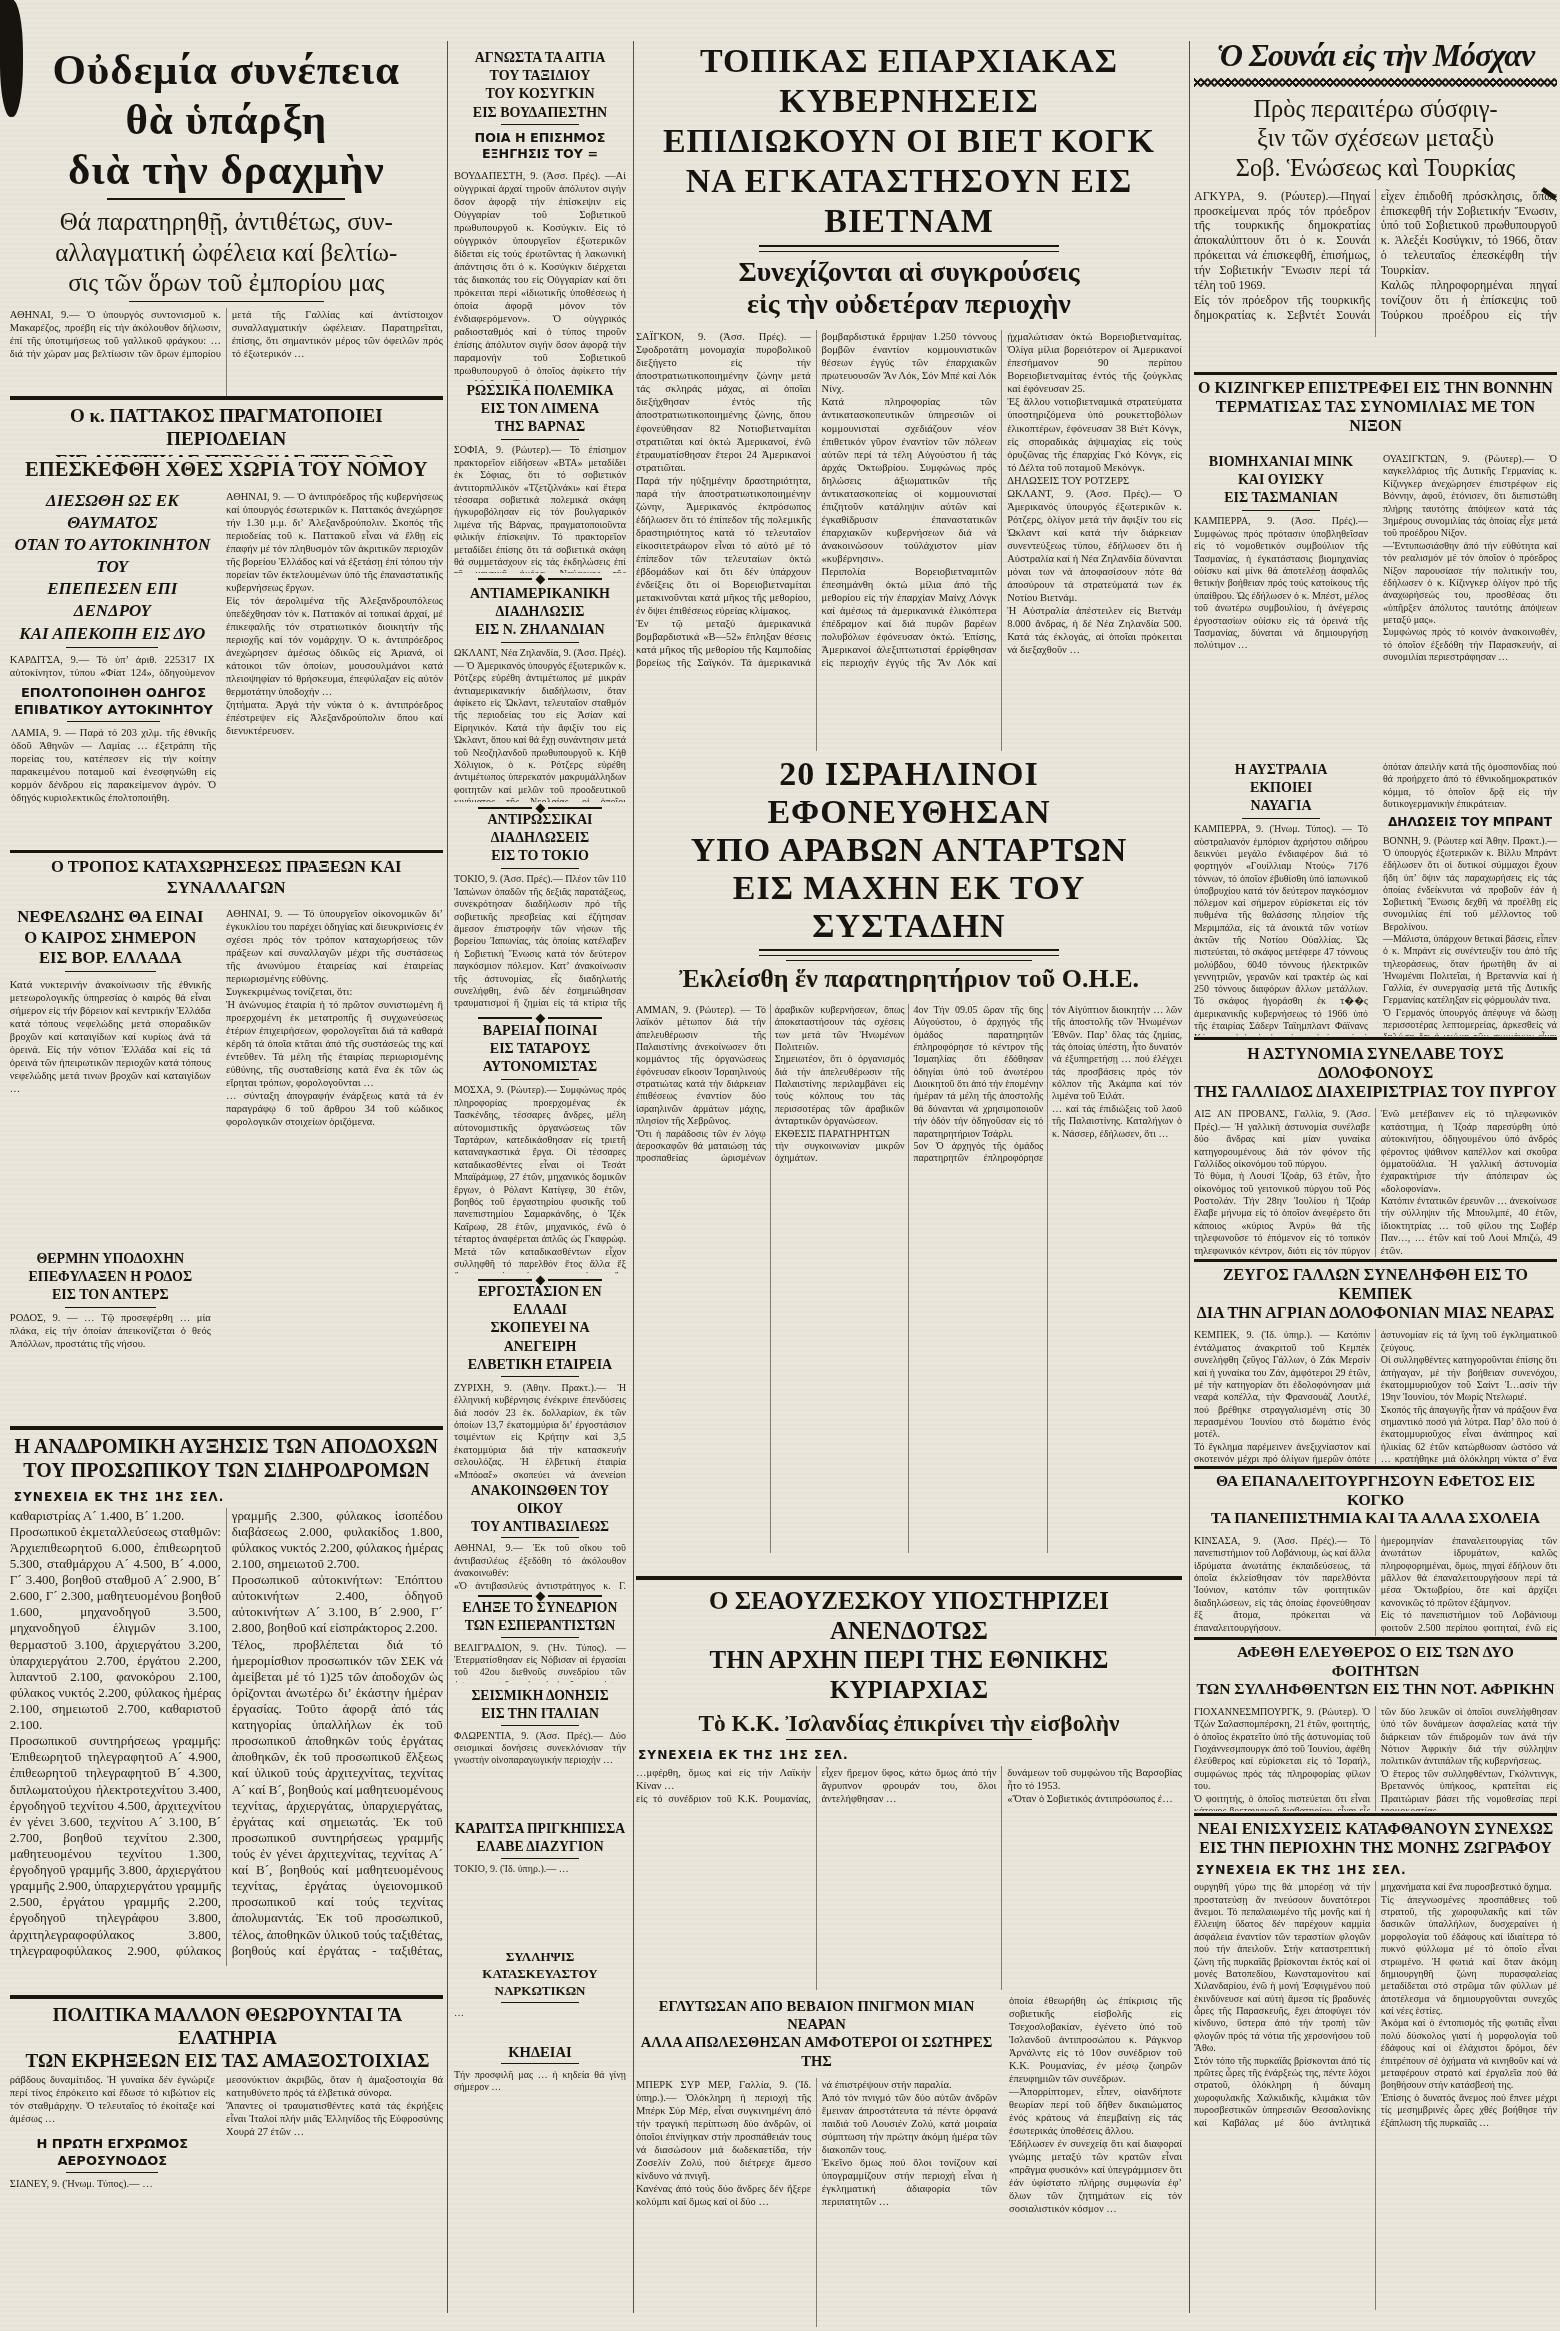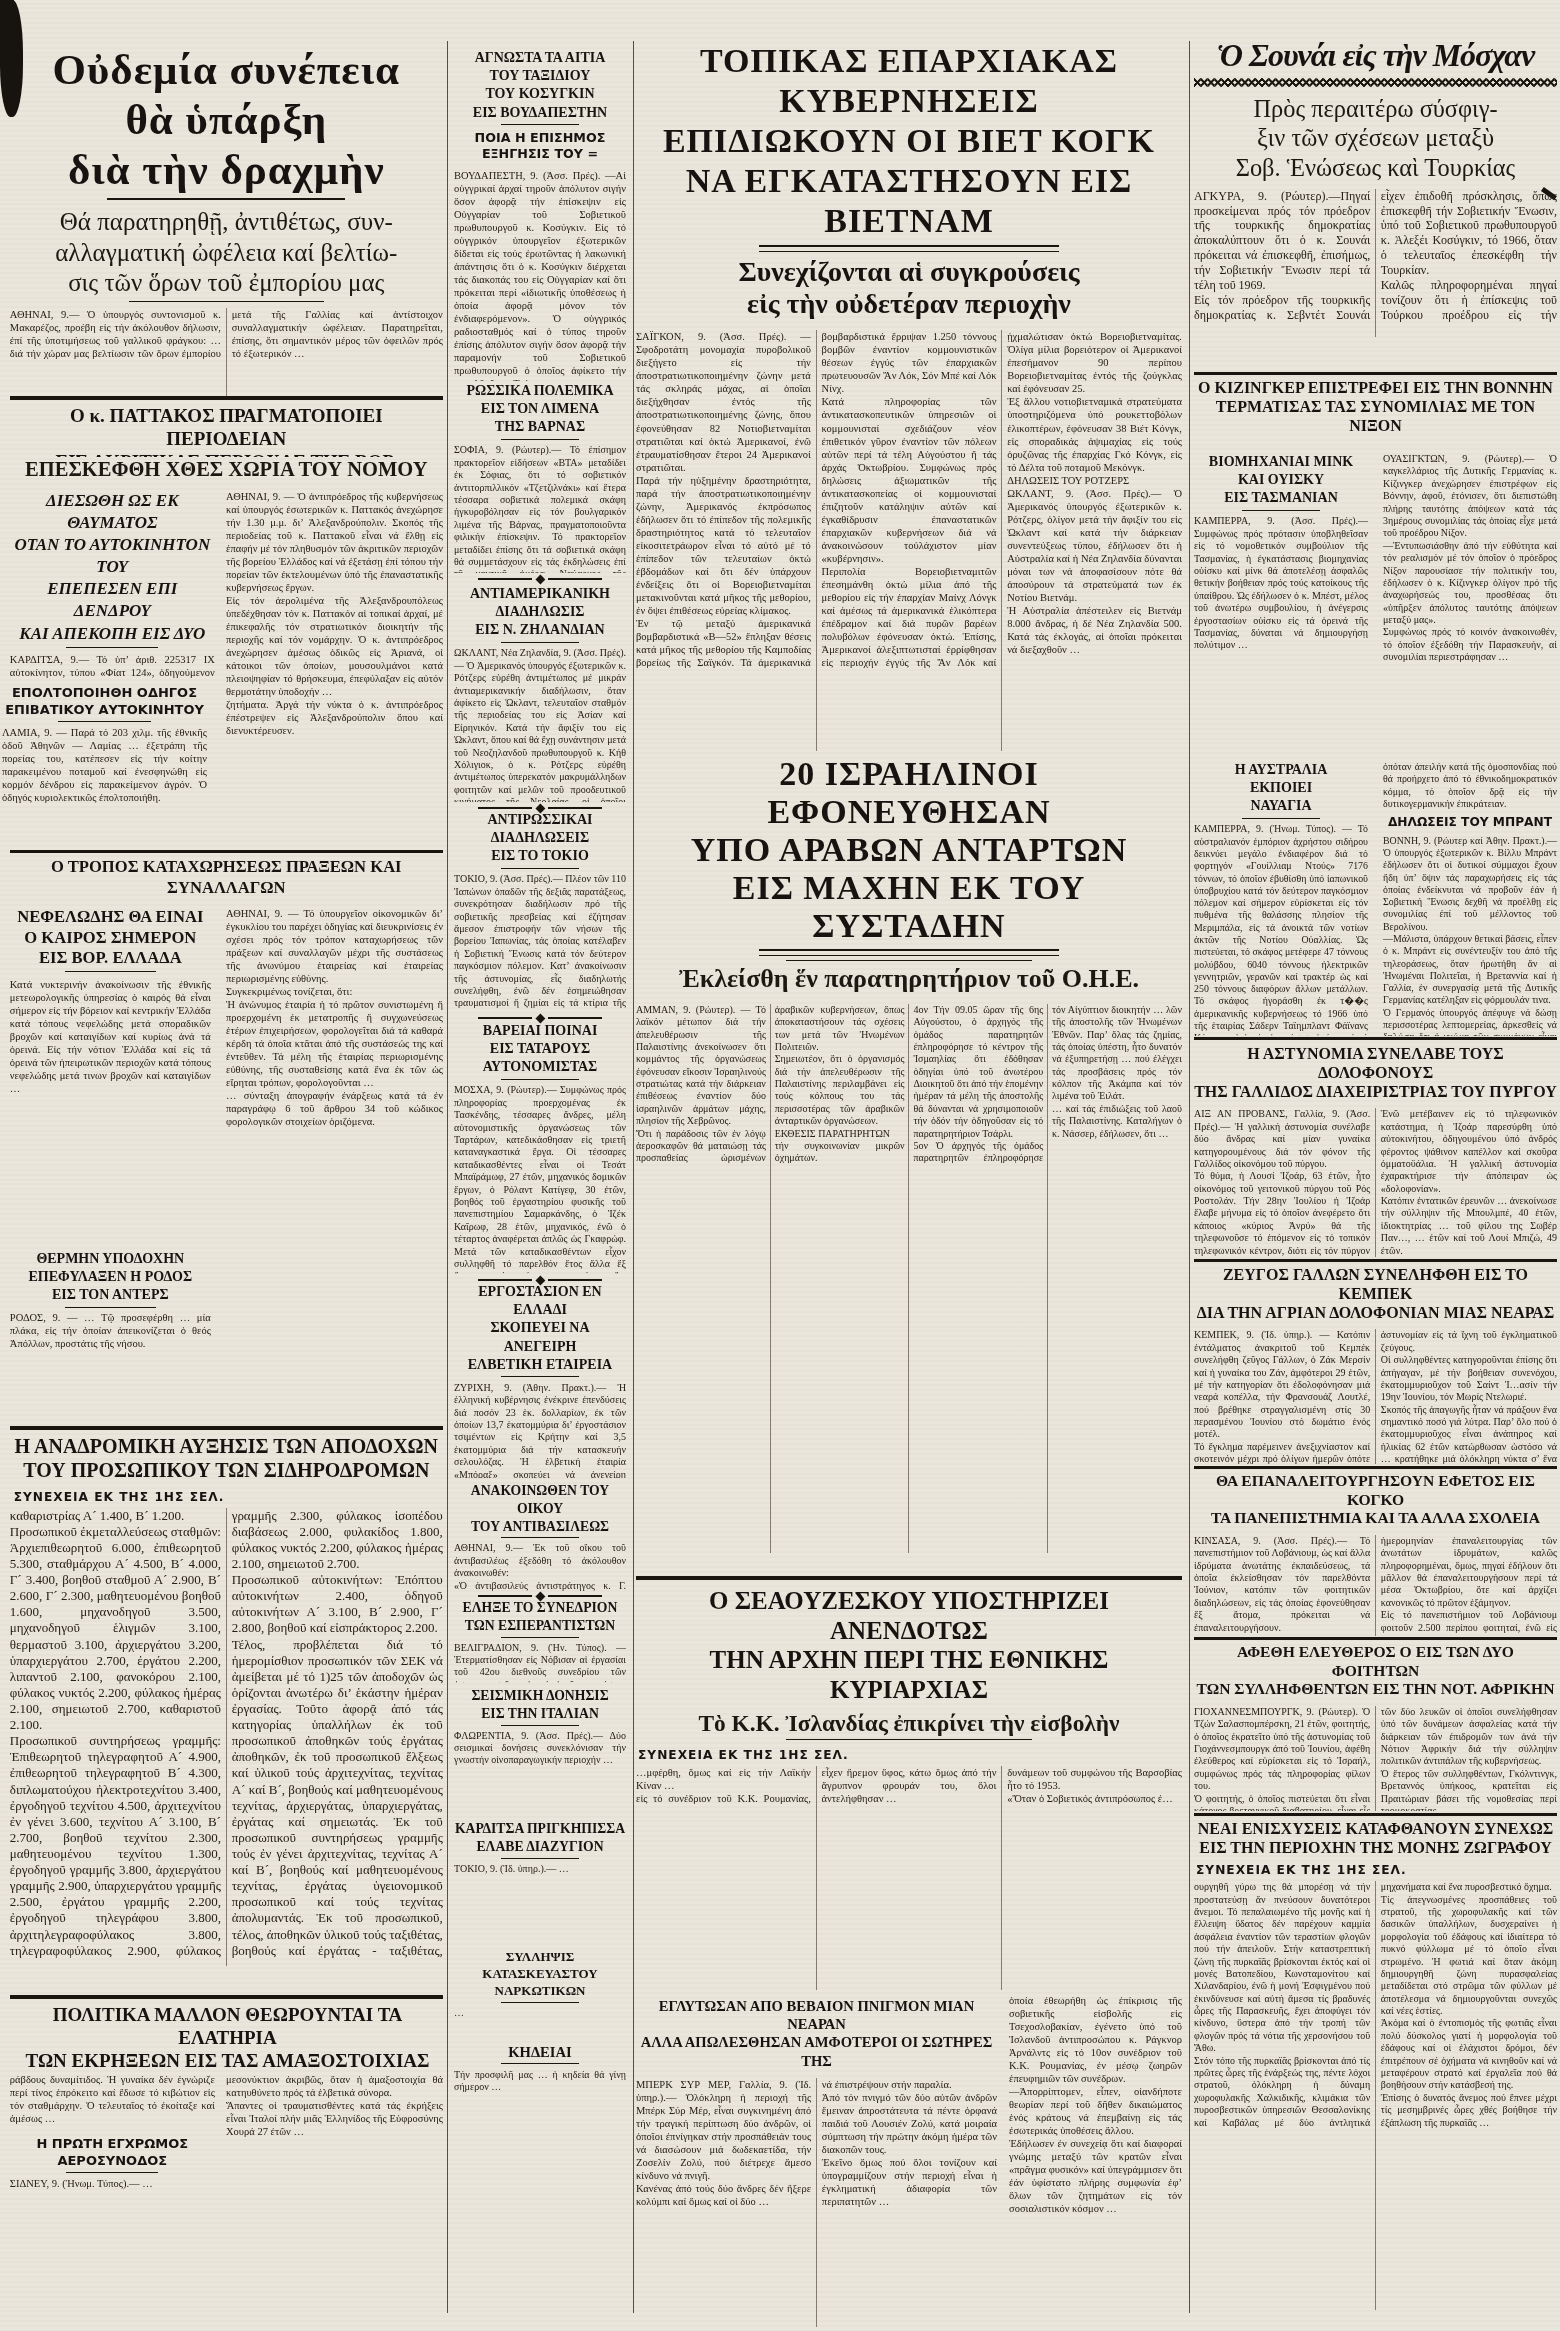--- a/index.html
+++ b/index.html
@@ -68,21 +68,21 @@
   </div>
 
   <div class="art" style="left:9.8px;top:490px;width:205px;height:191px;">
     <div class="hl-serif hl-it" style="font-size:17px;line-height:1.3;">ΔΙΕΣΩΘΗ ΩΣ ΕΚ ΘΑΥΜΑΤΟΣ
 ΟΤΑΝ ΤΟ ΑΥΤΟΚΙΝΗΤΟΝ ΤΟΥ
 ΕΠΕΠΕΣΕΝ ΕΠΙ ΔΕΝΔΡΟΥ
 ΚΑΙ ΑΠΕΚΟΠΗ ΕΙΣ ΔΥΟ</div>
     <div class="rule-thin"></div>
     <div class="body" style="margin-top:4.9px;">ΚΑΡΔΙΤΣΑ, 9.— Τό ὑπ’ ἀριθ. 225317 ΙΧ αὐτοκίνητον, τύπου «Φίατ 124», ὁδηγούμενον ὑπό τοῦ ὀδοντιάτρου Ἀλκιβιάδη Μπαλτᾶ, ἐτῶν 33, ἐκ Καρδίτσης, ἐνῶ ἔβαινε μέ ὑπερβολικήν ταχύτητα ἐπί τῆς δημοσίας ὁδοῦ Καρδίτσης — Τρικάλων, παρεξέκλινε τῆς ὁδοῦ καί ἐπέπεσεν ἐπί δένδρου, μέ ἀποτέλεσμα νά ἀποκοπῆ εἰς δύο. Τό πρόσθιον τμῆμα τοῦ αὐτοκινήτου, λόγῳ τῆς κεκτημένης ταχύτητος, διήνυσε περί τά 100 μέτρα πρίν …</div>
   </div>
-  <div class="art" style="left:2px;top:685px;width:205px;height:158px;">
+  <div class="art" style="left:11px;top:685px;width:205px;height:158px;">
     <div class="mini" style="font-size:13px;">ΕΠΟΛΤΟΠΟΙΗΘΗ ΟΔΗΓΟΣ
 ΕΠΙΒΑΤΙΚΟΥ ΑΥΤΟΚΙΝΗΤΟΥ</div>
     <div class="rule-thin"></div>
     <div class="body" style="margin-top:3.9px;">ΛΑΜΙΑ, 9. — Παρά τό 203 χιλμ. τῆς ἐθνικῆς ὁδοῦ Ἀθηνῶν — Λαμίας … ἐξετράπη τῆς πορείας του, κατέπεσεν εἰς τήν κοίτην παρακειμένου ποταμοῦ καί ἐνεσφηνώθη εἰς κορμόν δένδρου εἰς παρακείμενον ἀγρόν. Ὁ ὁδηγός κυριολεκτικῶς ἐπολτοποιήθη.</div>
   </div>
   <div class="art" style="left:226px;top:490px;width:217px;height:355px;">
     <div class="body">ΑΘΗΝΑΙ, 9. — Ὁ ἀντιπρόεδρος τῆς κυβερνήσεως καί ὑπουργός ἐσωτερικῶν κ. Παττακός ἀνεχώρησε τήν 1.30 μ.μ. δι’ Ἀλεξανδρούπολιν. Σκοπός τῆς περιοδείας τοῦ κ. Παττακοῦ εἶναι νά ἔλθῃ εἰς ἐπαφήν μέ τόν πληθυσμόν τῶν ἀκριτικῶν περιοχῶν τῆς βορείου Ἑλλάδος καί νά ἐξετάσῃ ἐπί τόπου τήν πορείαν τῶν ἐκτελουμένων ὑπό τῆς ἐπαναστατικῆς κυβερνήσεως ἔργων.
 Εἰς τόν ἀερολιμένα τῆς Ἀλεξανδρουπόλεως ὑπεδέχθησαν τόν κ. Παττακόν αἱ τοπικαί ἀρχαί, μέ ἐπικεφαλῆς τόν στρατιωτικόν διοικητήν τῆς περιοχῆς καί τόν νομάρχην. Ὁ κ. ἀντιπρόεδρος ἀνεχώρησεν ἀμέσως ὁδικῶς εἰς Ἀριανά, οἱ κάτοικοι τῶν ὁποίων, μουσουλμάνοι κατά πλειοψηφίαν τό θρήσκευμα, ἐπεφύλαξαν εἰς αὐτόν θερμοτάτην ὑποδοχήν …
 ζητήματα. Ἀργά τήν νύκτα ὁ κ. ἀντιπρόεδρος ἐπέστρεψεν εἰς Ἀλεξανδρούπολιν ὅπου καί διενυκτέρευσεν.</div>
   </div>

